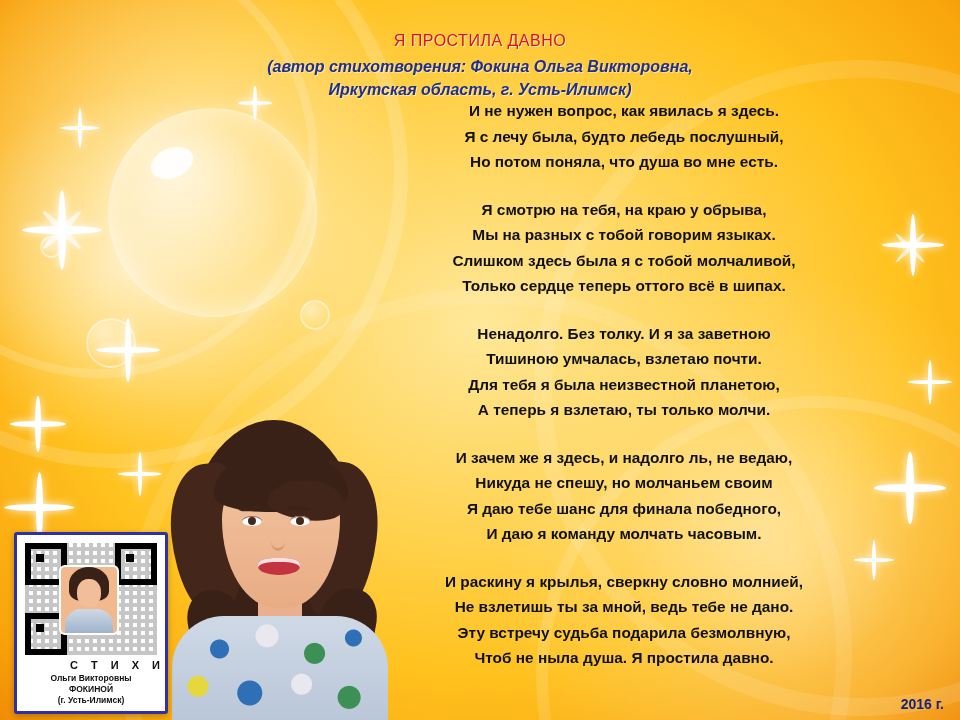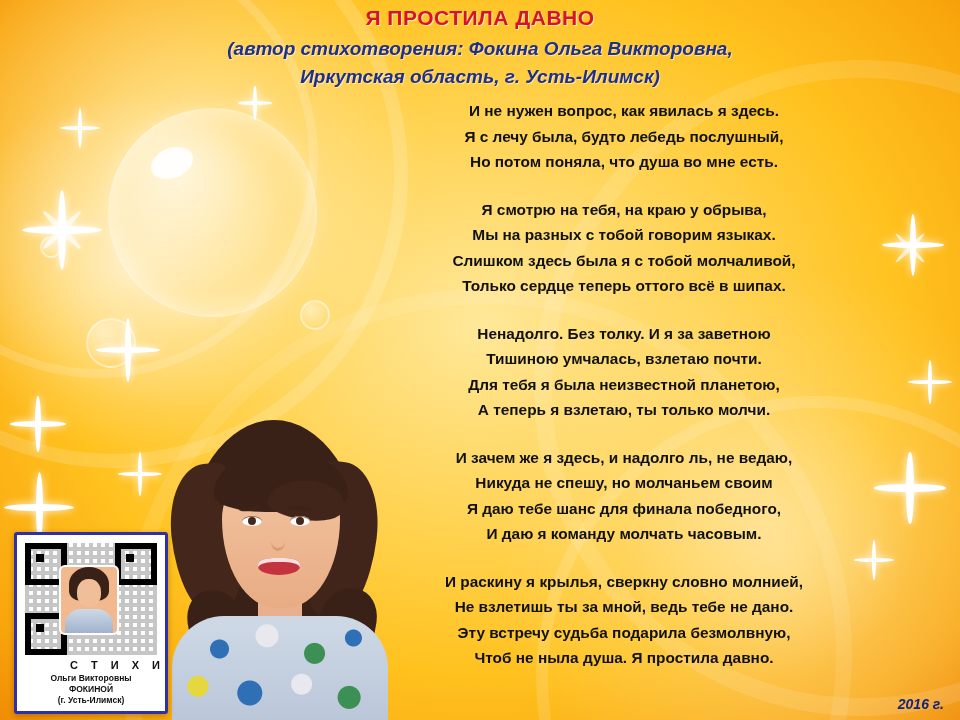--- a/index.html
+++ b/index.html
@@ -109,29 +109,30 @@
   
   .title-block {
     position: absolute;
     left: 0;
     right: 0;
     top: 6px;
     text-align: center;
     z-index: 5;
   }
   .title-main {
-    font-size: 21px;
-    font-weight: bold;
+    font-size: 16px;
+    font-weight: normal;
     color: #d4142a;
     letter-spacing: .5px;
     text-shadow: 1px 1px 0 rgba(255,255,255,0.6);
+    margin-top: 26px;
   }
   .title-sub {
     margin-top: 5px;
-    font-size: 19px;
+    font-size: 16px;
     font-weight: bold;
     font-style: italic;
     color: #1f2f8a;
     line-height: 1.45;
     text-shadow: 1px 1px 0 rgba(255,255,255,0.5);
   }
 
   
   .poem {
     position: absolute;
@@ -147,21 +148,20 @@
   }
   .stanza { margin-bottom: 22px; }
   .stanza .line { white-space: nowrap; }
 
   .year {
     position: absolute;
     right: 16px;
     bottom: 8px;
     font-size: 14px;
     font-weight: bold;
-    font-style: italic;
     color: #14237f;
     z-index: 6;
   }
 
   
   .portrait {
     position: absolute;
     left: 150px;
     bottom: 0;
     width: 260px;

